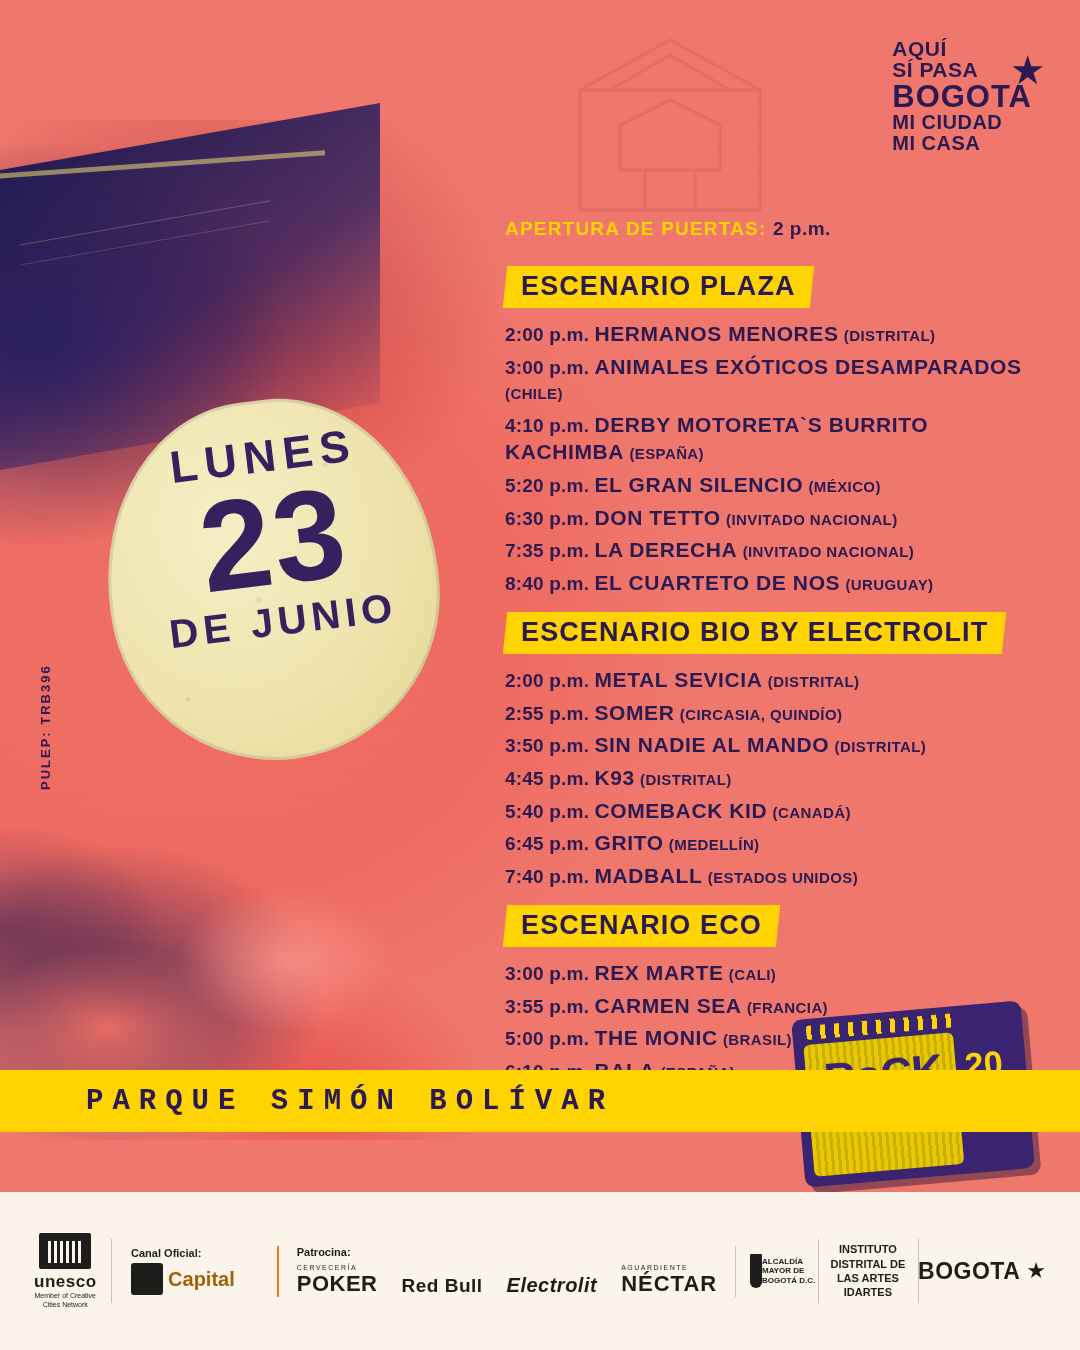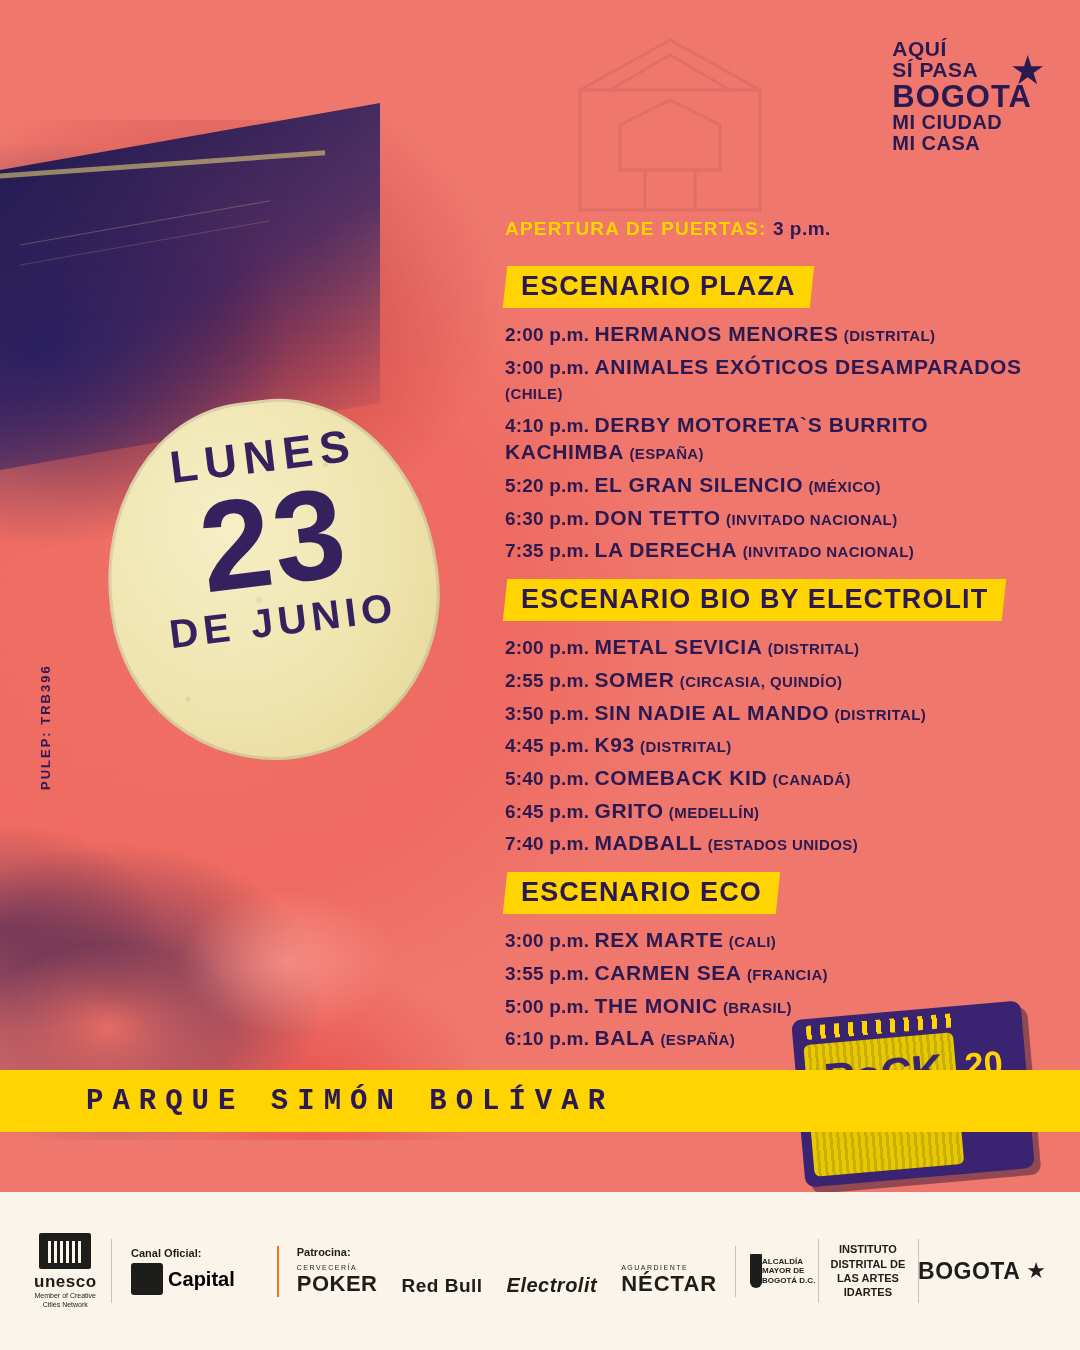--- a/index.html
+++ b/index.html
@@ -340,21 +340,21 @@
     justify-content: center;
     margin-left: 6px;
   }
   .canal .lbl { font-size: 11px; font-weight: 800; color: #1d1d1b; margin-bottom: 4px; }
   .canal .logo { display: flex; align-items: center; gap: 5px; }
   .canal .sq {
     width: 32px; height: 32px;
     background: #1d1d1b;
     border-radius: 3px;
   }
-  .canal .nm { font-size: 20px; font-weight: 700; color: #000000; }
+  .canal .nm { font-size: 20px; font-weight: 700; color: #a16207; }
   .patro {
     flex: 0 0 auto;
     margin-left: 28px;
     border-left: 2px solid #f97316;
     border-right: 1px solid #c9c2b7;
     padding: 0 18px;
   }
   .patro .lbl { font-size: 11px; font-weight: 800; color: #1d1d1b; margin-bottom: 6px; }
   .patro .row { display: flex; align-items: flex-end; gap: 24px; }
   .brand { color: #1d1d1b; }
@@ -418,21 +418,21 @@
     <div class="lunes">LUNES</div>
     <div class="num">23</div>
     <div class="mes">DE JUNIO</div>
   </div>
 
   <div class="pulep">PULEP: TRB396</div>
 
   <div class="lineup">
     <div class="doors">
       <span>APERTURA DE PUERTAS:</span>
-      <span class="time">3 p.m.</span>
+      <span class="time">2 p.m.</span>
     </div>
 
     
     <div class="stage-title">
       <span>ESCENARIO PLAZA</span>
     </div>
     <div>
       <p class="act">
         <span class="t">2:00 p.m.</span>
         <span class="n">HERMANOS MENORES</span>
@@ -455,20 +455,25 @@
       </p>
       <p class="act">
         <span class="t">6:30 p.m.</span>
         <span class="n">DON TETTO</span>
         <span class="o">(INVITADO NACIONAL)</span>
       </p>
       <p class="act">
         <span class="t">7:35 p.m.</span>
         <span class="n">LA DERECHA</span>
         <span class="o">(INVITADO NACIONAL)</span>
+      </p>
+      <p class="act">
+        <span class="t">8:40 p.m.</span>
+        <span class="n">EL CUARTETO DE NOS</span>
+        <span class="o">(URUGUAY)</span>
       </p>
     </div>
 
     
     <div class="stage-title">
       <span>ESCENARIO BIO BY ELECTROLIT</span>
     </div>
     <div>
       <p class="act">
         <span class="t">2:00 p.m.</span>

